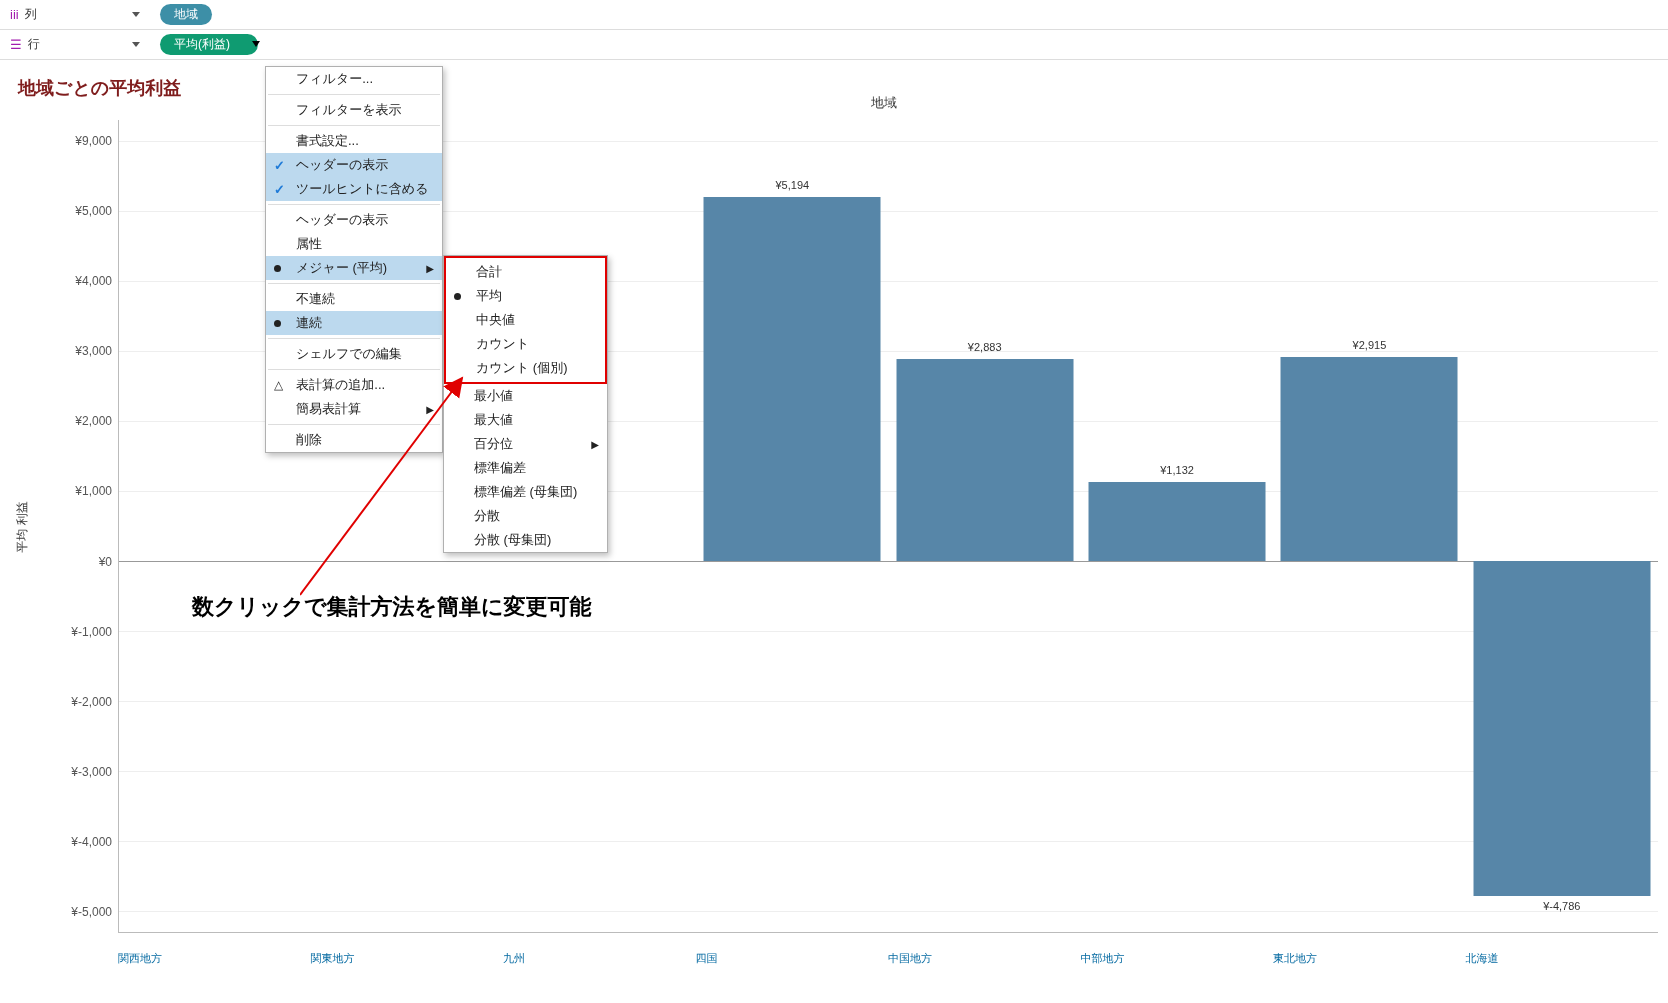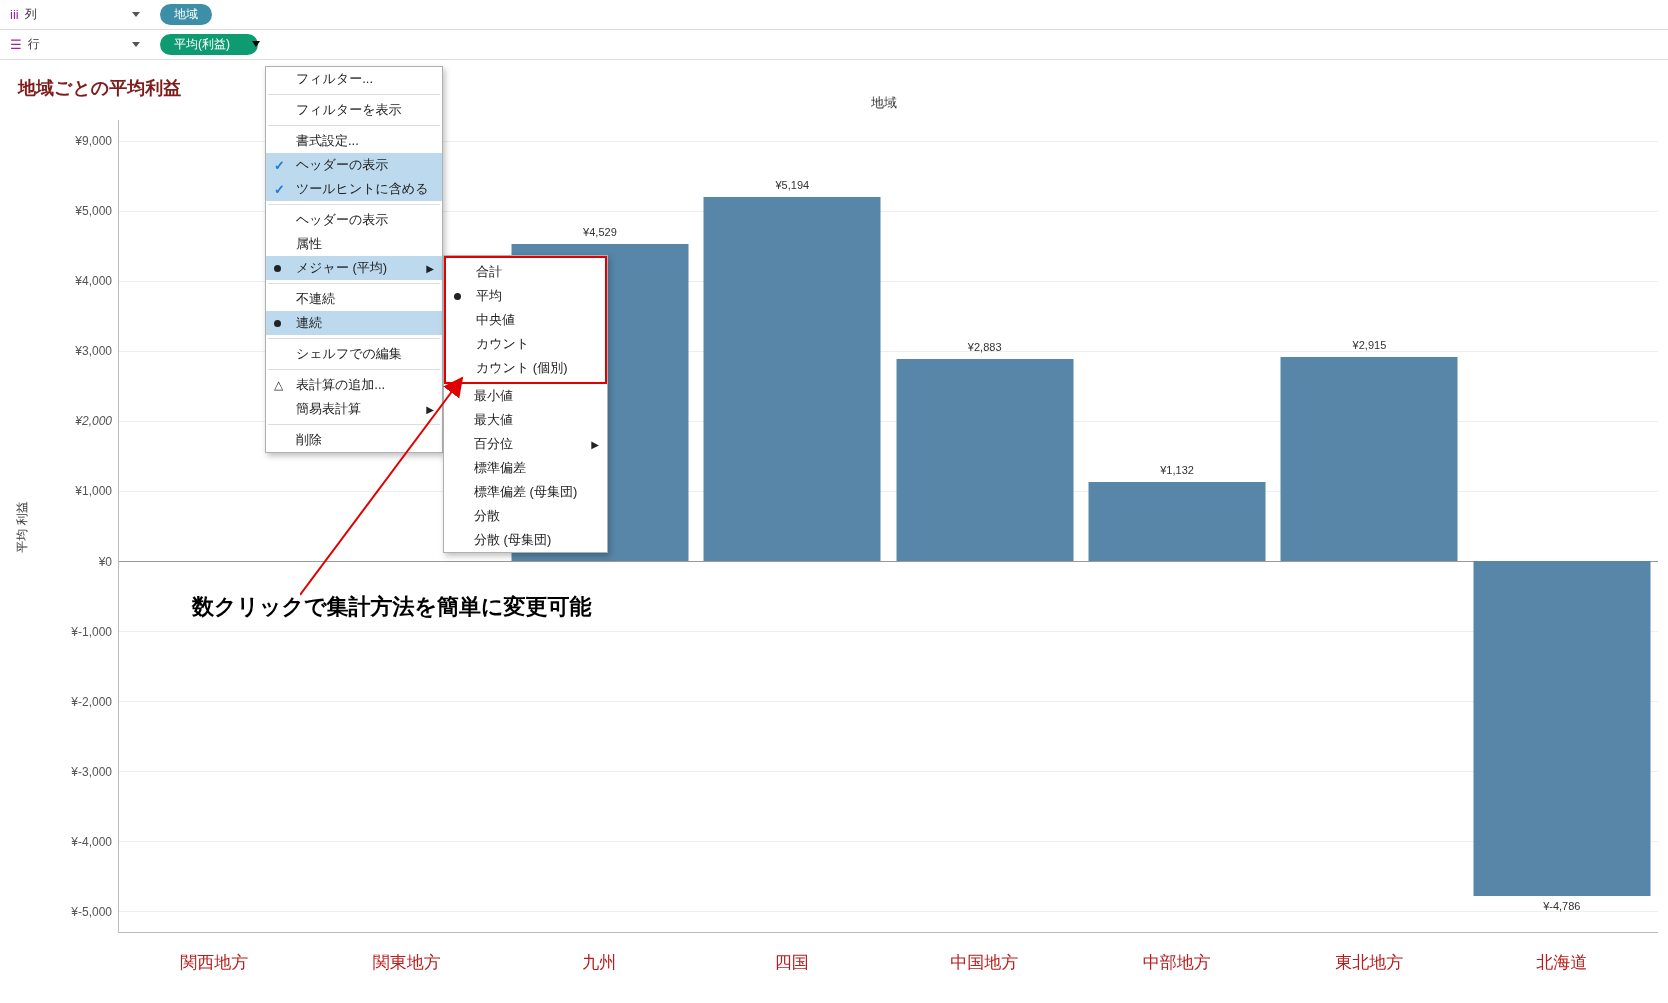--- a/index.html
+++ b/index.html
@@ -19,21 +19,21 @@
   .ylabel { position: absolute; left: 2px; top: 50%; transform: translate(-50%, -50%) rotate(-90deg); transform-origin: center; white-space: nowrap; font-size: 12px; color: #333; }
   .yaxis { position: absolute; left: 26px; top: 0; bottom: 0; width: 72px; }
   .tick { position: absolute; right: 6px; font-size: 12px; color: #555; transform: translateY(-50%); }
   .bars { position: absolute; left: 98px; right: 0; top: 0; bottom: 0; border-bottom: 1px solid #bbb; border-left: 1px solid #bbb; }
   .grid-line { position: absolute; left: 0; right: 0; border-top: 1px solid #eee; }
   .zero-line { border-top: 1px solid #999; }
   .bar-col { position: absolute; top: 0; bottom: 0; }
   .bar { position: absolute; left: 50%; transform: translateX(-50%); width: 92%; background: #5786a8; }
   .bar-label { position: absolute; left: 50%; transform: translateX(-50%); font-size: 11px; color: #333; white-space: nowrap; }
   .xcats { position: absolute; left: 118px; right: 10px; bottom: 32px; height: 20px; display: flex; }
-  .xcat { flex: 1; text-align: center; font-size: 17px; color: #b91c1c; }
+  .xcat { flex: 1; font-size: 11px; color: #0369a1; }
   .axis-title { position: absolute; top: 0px; left: 50%; transform: translateX(-50%); font-size: 13px; color: #333; }
   .ctx-menu { position: absolute; background: #fff; border: 1px solid #b0b0b0; box-shadow: 2px 3px 6px rgba(0,0,0,.25); font-size: 13px; color: #222; }
   .menu-item { display: flex; align-items: center; height: 24px; padding: 0 26px 0 30px; white-space: nowrap; cursor: default; position: relative; }
   .menu-sep { height: 1px; background: #ddd; margin: 3px 2px; }
   .menu-item.hl { background: #bcd9ee; }
   .menu-item .ind { position: absolute; left: 8px; }
   .menu-item .chk { color: #1f7bd8; font-weight: bold; }
   .menu-item .dot { width: 7px; height: 7px; border-radius: 50%; background: #222; display: inline-block; }
   .menu-item .tri { color: #333; font-size: 12px; }
   .menu-item .sub { position: absolute; right: 8px; font-size: 10px; }
@@ -74,44 +74,40 @@
       <span class="ylabel">平均 利益</span>
     </div>
     <div class="yaxis" id="yaxis">
         <div class="tick" style="top: 97.4138%;">¥-5,000</div>
         <div class="tick" style="top: 88.7931%;">¥-4,000</div>
         <div class="tick" style="top: 80.1724%; margin-left: 12px;">¥-3,000</div>
         <div class="tick" style="top: 71.5517%;">¥-2,000</div>
         <div class="tick" style="top: 62.931%;">¥-1,000</div>
         <div class="tick" style="top: 54.3103%;">¥0</div>
         <div class="tick" style="top: 45.6897%;">¥1,000</div>
-        <div class="tick" style="top: 37.069%; font-style: italic;">¥2,000</div>
+        <div class="tick" style="top: 37.069%;">¥2,000</div>
         <div class="tick" style="top: 28.4483%;">¥3,000</div>
         <div class="tick" style="top: 19.8276%;">¥4,000</div>
         <div class="tick" style="top: 11.2069%; margin-left: 17px;">¥5,000</div>
         <div class="tick" style="top: 2.58621%;">¥9,000</div>
       </div>
     <div class="bars" id="bars">
         <div class="grid-line" style="top: 97.4138%;"></div>
         <div class="grid-line" style="top: 88.7931%;"></div>
         <div class="grid-line" style="top: 80.1724%;"></div>
         <div class="grid-line" style="top: 71.5517%;"></div>
         <div class="grid-line" style="top: 62.931%;"></div>
         <div class="grid-line zero-line" style="top: 54.3103%;"></div>
         <div class="grid-line" style="top: 45.6897%;"></div>
         <div class="grid-line" style="top: 37.069%;"></div>
         <div class="grid-line" style="top: 28.4483%;"></div>
         <div class="grid-line" style="top: 19.8276%;"></div>
         <div class="grid-line" style="top: 11.2069%;"></div>
         <div class="grid-line" style="top: 2.58621%;"></div>
         <div class="bar-col" style="left: 12.5%; width: 12.5%;"></div>
-        <div class="bar-col" style="left: 25%; width: 12.5%;">
-          <div class="bar" style="top: 15.2672%; height: 39.0431%;"></div>
-          <div class="bar-label" style="top: calc(15.2672% - 18px);">¥4,529</div>
-        </div>
         <div class="bar-col" style="left: 37.5%; width: 12.5%;">
           <div class="bar" style="top: 9.53448%; height: 44.7759%;"></div>
           <div class="bar-label" style="top: calc(9.53448% - 18px);">¥5,194</div>
         </div>
         <div class="bar-col" style="left: 50%; width: 12.5%;">
           <div class="bar" style="top: 29.4569%; height: 24.8534%;"></div>
           <div class="bar-label" style="top: calc(29.4569% - 18px);">¥2,883</div>
         </div>
         <div class="bar-col" style="left: 62.5%; width: 12.5%;">
           <div class="bar" style="top: 44.5517%; height: 9.75862%;"></div>

